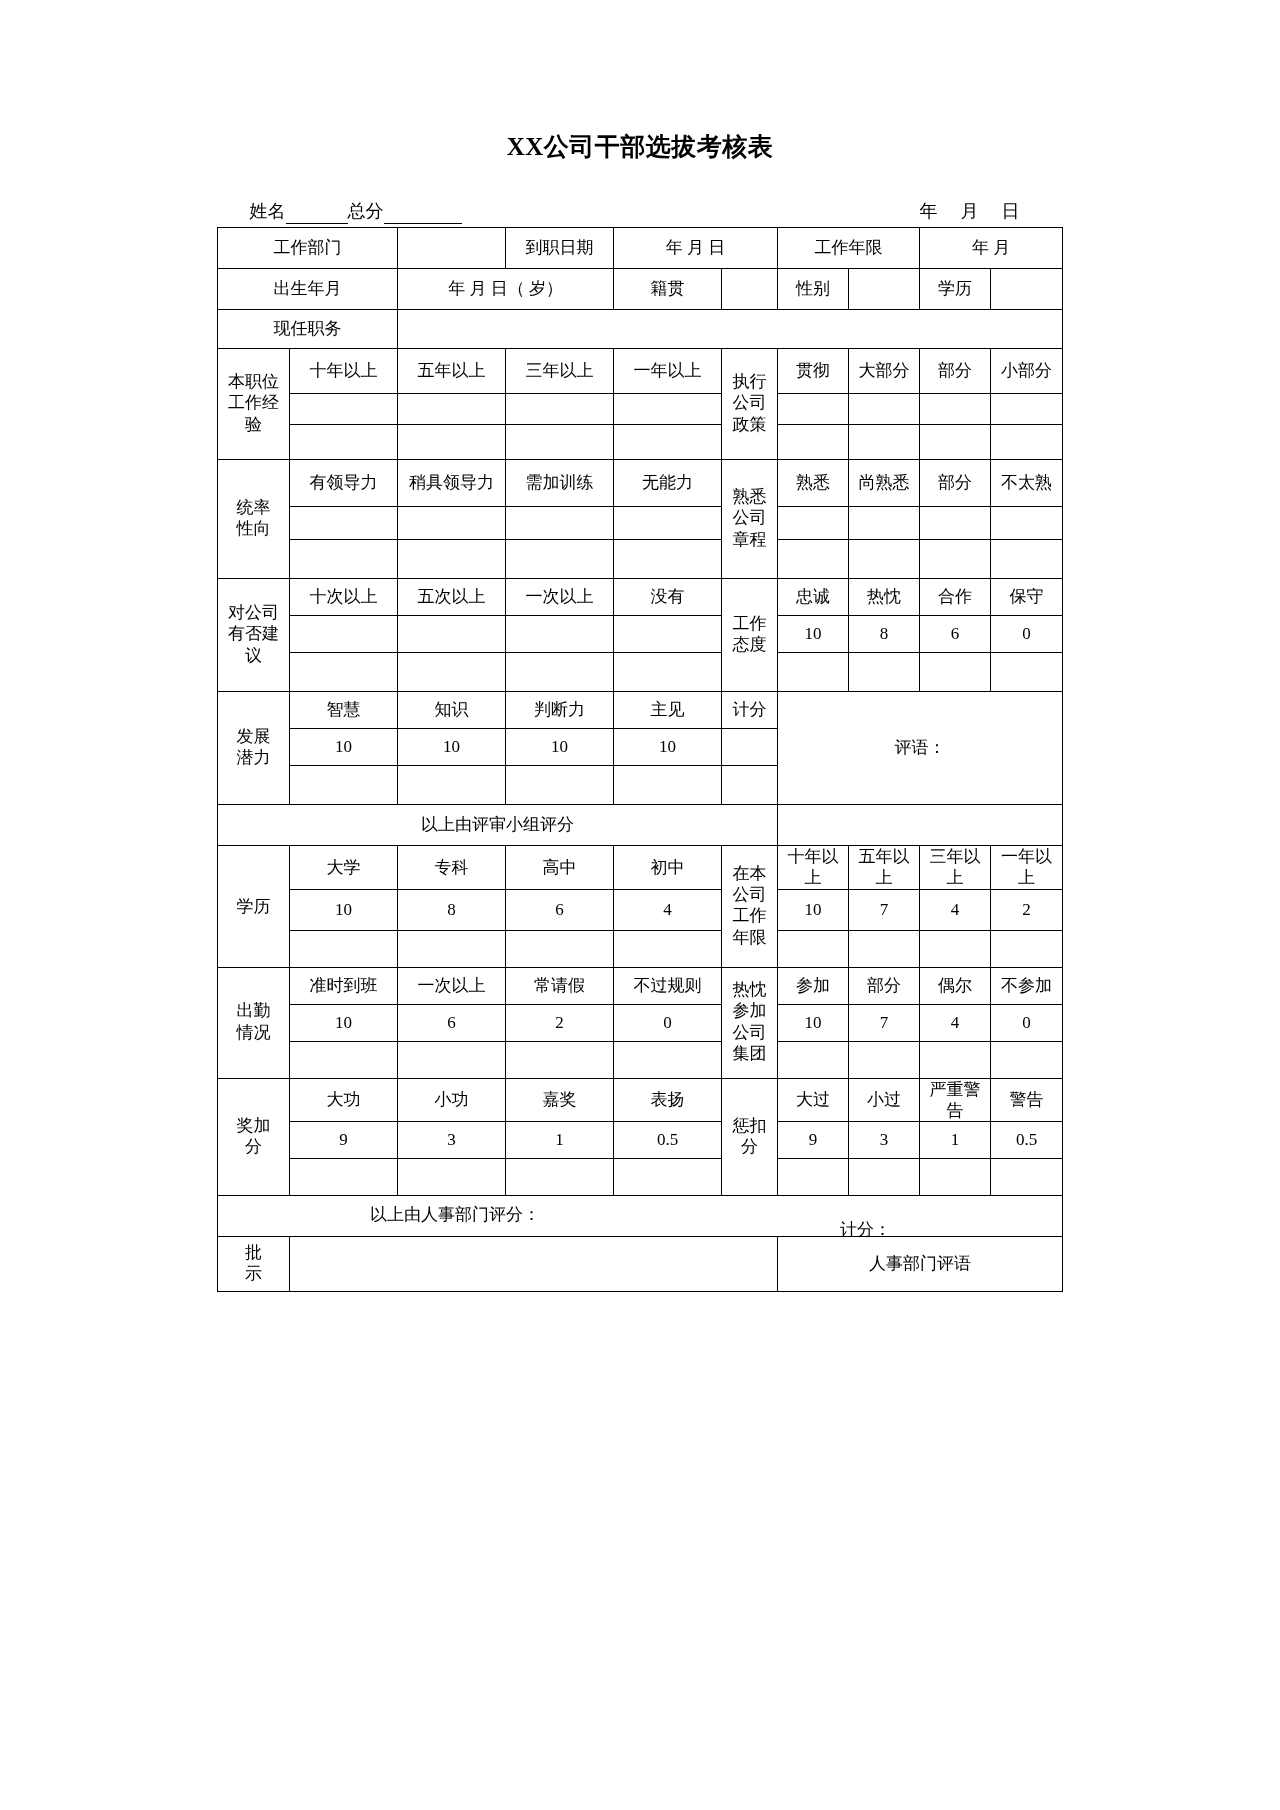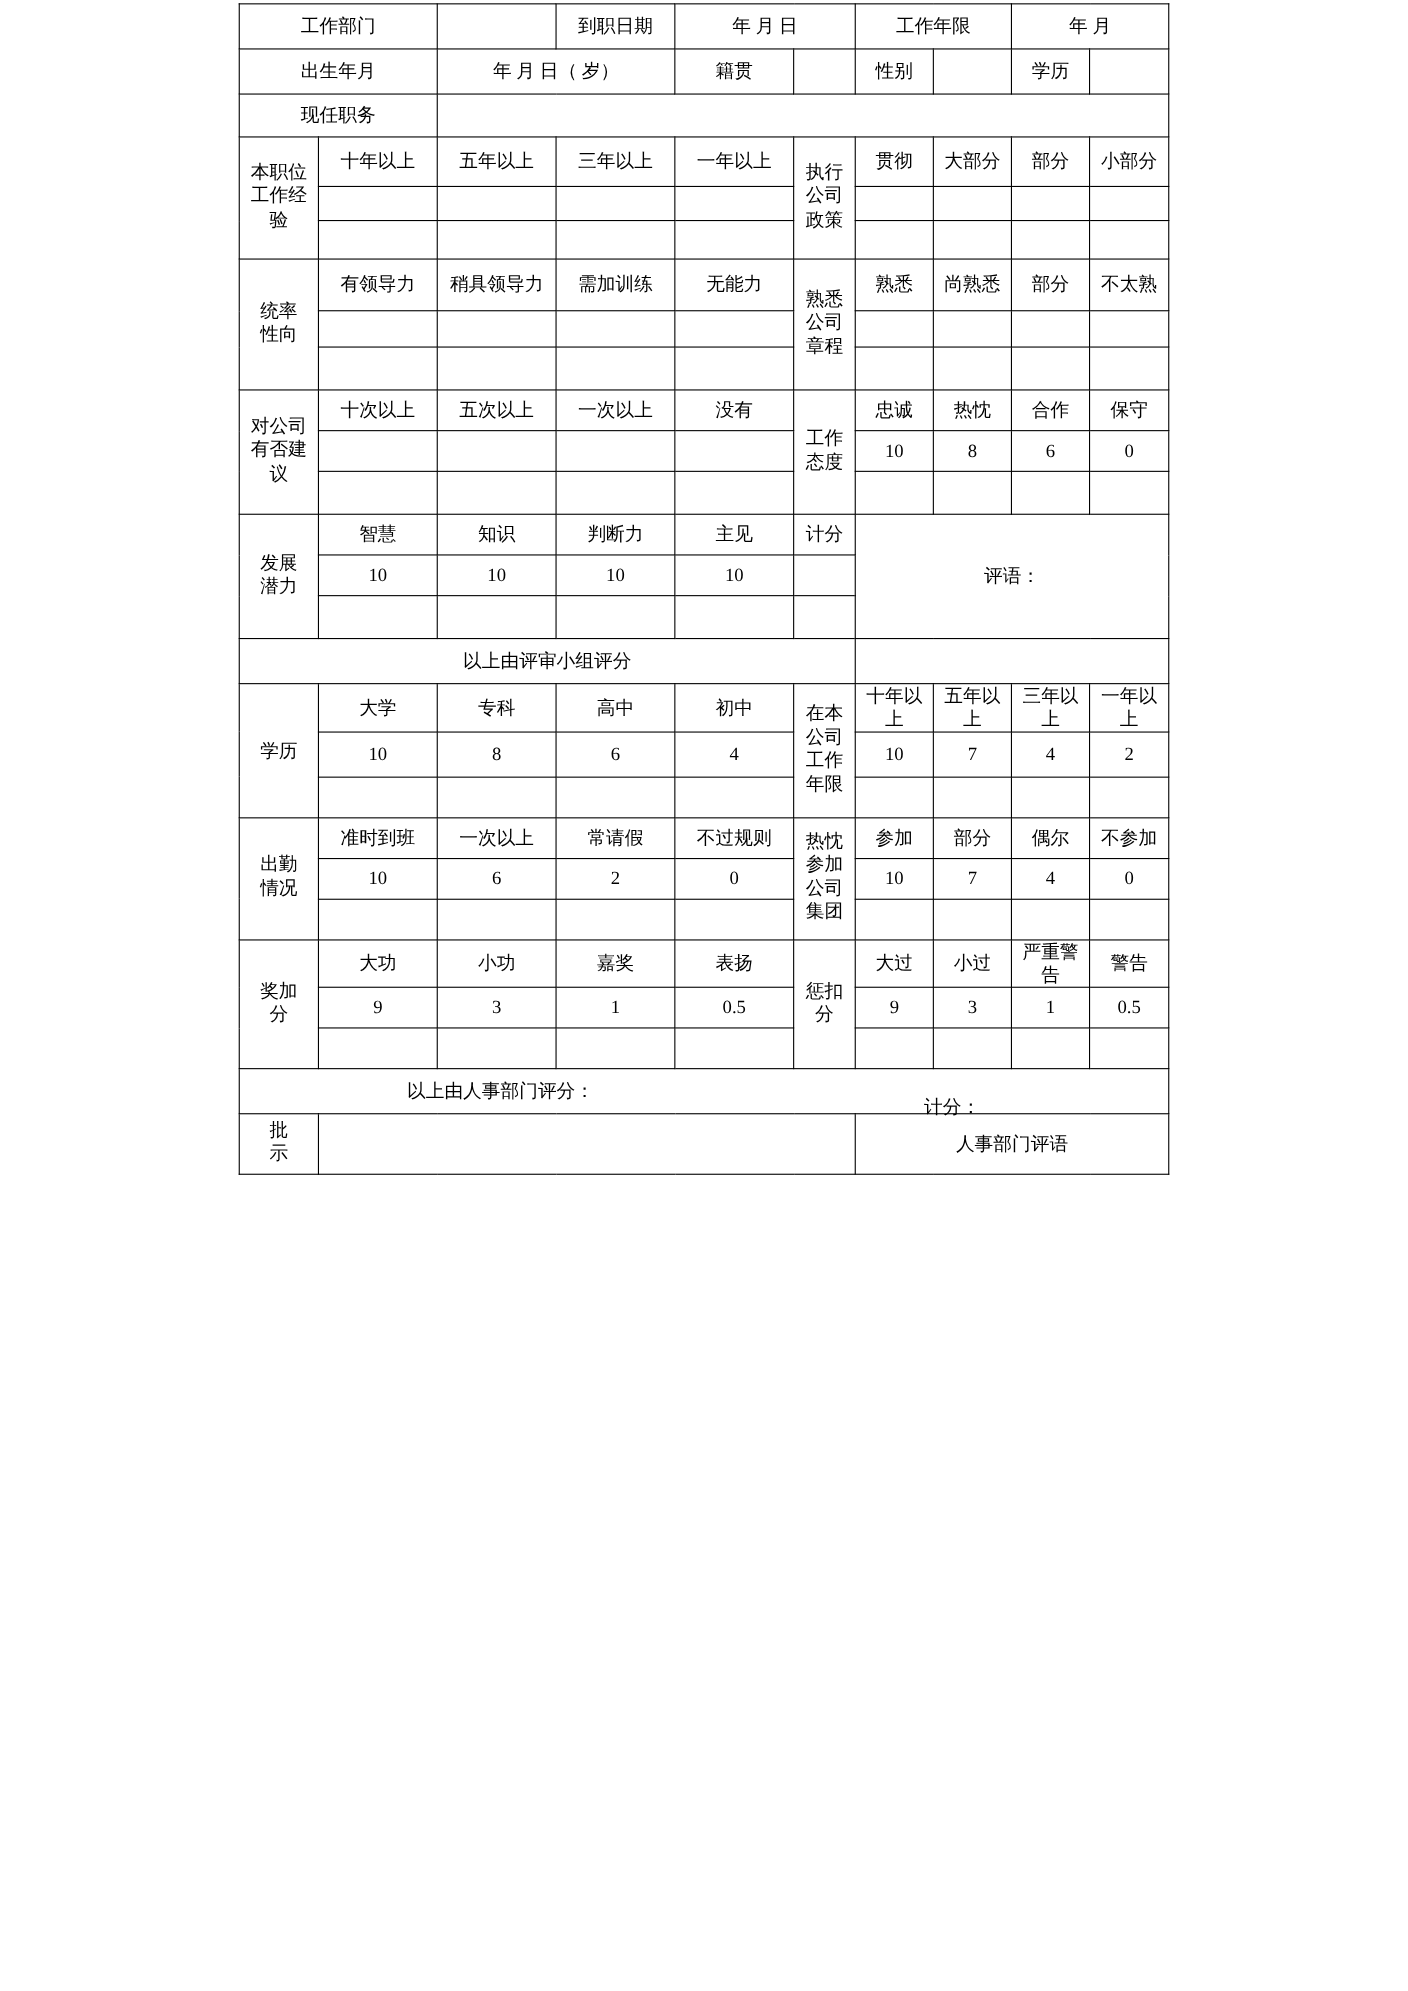--- a/index.html
+++ b/index.html
@@ -122,36 +122,48 @@
     position: relative;
     width: 100%;
     height: 100%;
   }
   .note-a {
     position: absolute;
     left: 150px;
     top: 50%;
     transform: translateY(-50%);
     white-space: nowrap;
+    font-family: Liberation Mono, monospace;
   }
   .note-b {
     position: absolute;
     left: 620px;
     top: 50%;
     transform: translateY(-50%);
     white-space: nowrap;
     margin-top: 14px;
   }
 </style>
 </head>
 <body>
 
 <div class="page">
 
-
+  <h1 class="doc-title">
+    <span class="latin">XX</span><span>公司干部选拔考核表</span>
+  </h1>
+
+  <div class="meta-line">
+    <div class="meta-left">
+      <span>姓名</span><span class="blank blank-a"></span><span>总分</span><span class="blank blank-b"></span>
+    </div>
+    <div class="meta-right">
+      <span>年</span><span>月</span><span>日</span>
+    </div>
+  </div>
 
   <table class="form">
     <colgroup>
       <col style="width:72px">
       <col style="width:108px">
       <col style="width:108px">
       <col style="width:108px">
       <col style="width:108px">
       <col style="width:56px">
       <col style="width:71px">

